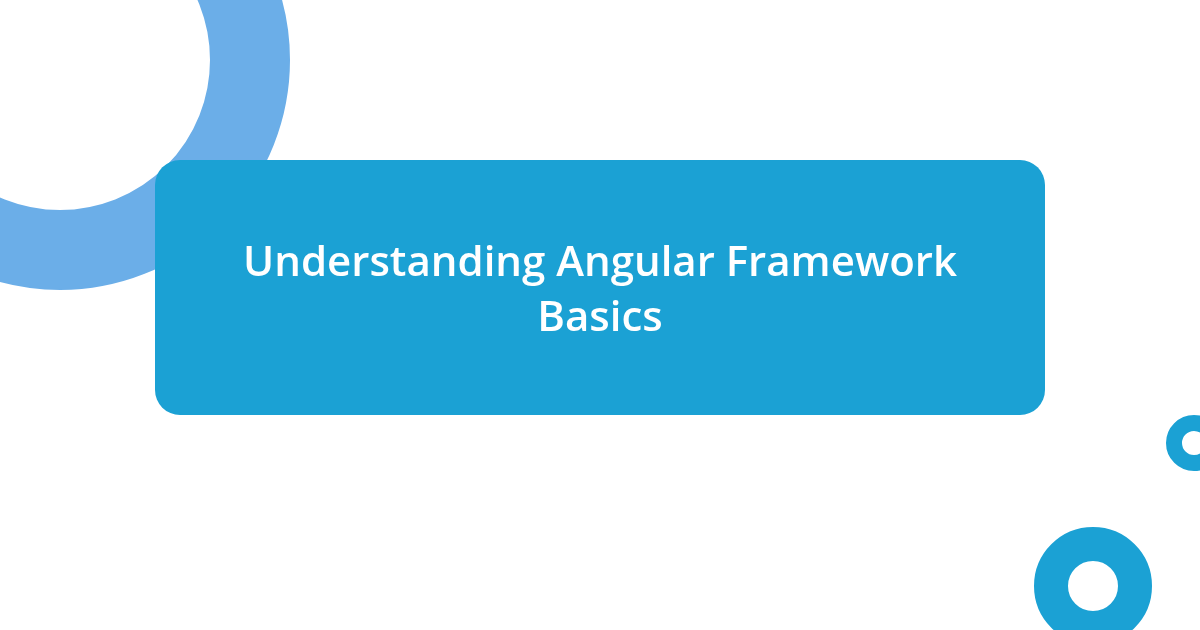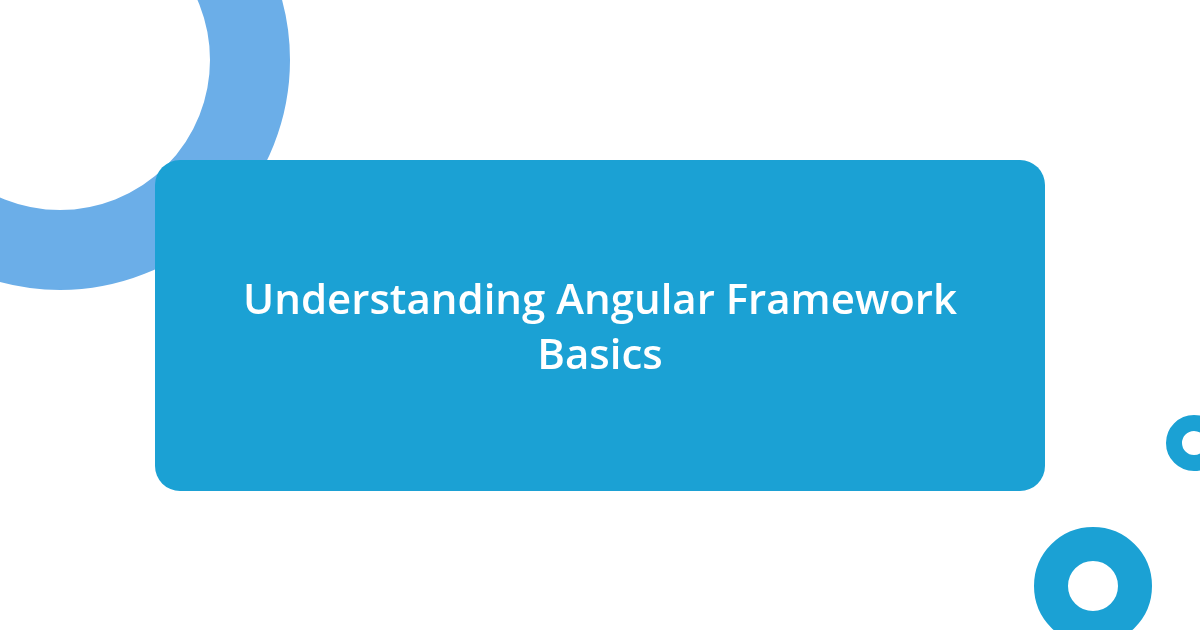--- a/index.html
+++ b/index.html
@@ -23,21 +23,21 @@
       height: 460px;
       border-radius: 50%;
       border: 80px solid #6baee8;
       background: transparent;
     }
     .title-panel {
       position: absolute;
       top: 160px;
       left: 155px;
       width: 890px;
-      height: 331px;
+      height: 255px;
       background: #1ba1d4;
       border-radius: 25px;
       display: flex;
       align-items: center;
       justify-content: center;
       padding: 40px 60px;
     }
     .title-text {
       color: #ffffff;
       font-size: 42px;

